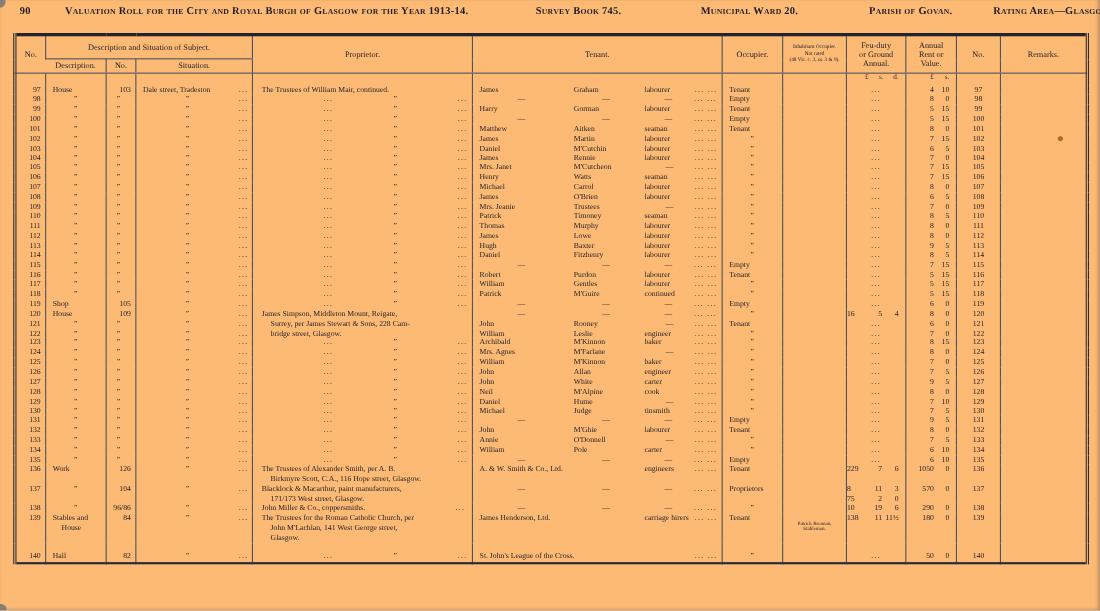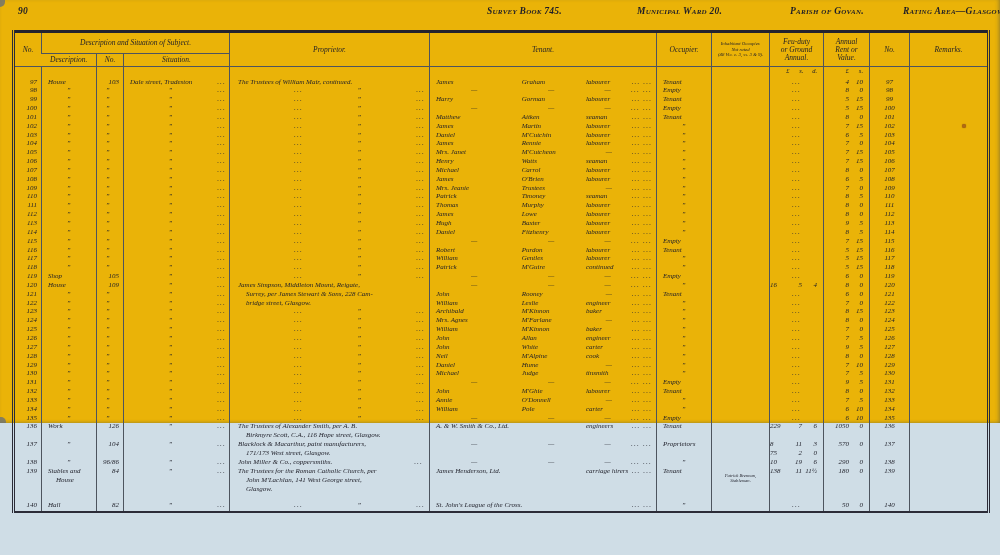--- a/index.html
+++ b/index.html
@@ -3,24 +3,23 @@
 <meta charset="utf-8">
 <style>
   html,body{margin:0;padding:0;}
   body{
     width:1000px;height:555px;overflow:hidden;
     background:#cfdde6;
     font-family:"Liberation Serif","DejaVu Serif",serif;
     color:#1e1e28;
   }
   .sheet{
-    position:relative;width:1000px;height:423px;
-    background:#eab308;
+    position:relative;width:1000px;height:555px;
+    background:#fdba74;
     box-shadow:inset -3px 0 4px -2px rgba(60,70,80,.45), inset 0 -2px 3px -1px rgba(60,70,80,.25);
-    font-style:italic;
   }
   .corner{position:absolute;background:#6a7076;opacity:.8;}
   .corner.tl{left:0;top:0;width:5px;height:7px;border-bottom-right-radius:5px;}
   .corner.bl{left:0;bottom:0;width:6px;height:6px;border-top-right-radius:5px;}
 
   
   .titlebar{position:absolute;top:6px;left:0;width:1000px;height:16px;
     font-variant:small-caps;font-weight:bold;font-size:9.5px;letter-spacing:.25px;white-space:nowrap;}
   .titlebar span{position:absolute;top:0;}
   .t-pg{left:18px;}
@@ -109,20 +108,21 @@
 </style>
 </head>
 <body>
 
 <div class="sheet">
   <div class="corner tl"></div>
   <div class="corner bl"></div>
 
   <div class="titlebar">
     <span class="t-pg">90</span>
+    <span class="t-title">Valuation Roll for the City and Royal Burgh of Glasgow for the Year 1913-14.</span>
     <span class="t-survey">Survey Book 745.</span>
     <span class="t-ward">Municipal Ward 20.</span>
     <span class="t-parish">Parish of Govan.</span>
     <span class="t-rating">Rating Area—Glasgow.</span>
   </div>
 
   <table class="roll">
     <colgroup>
       <col class="w-nl">
         <col class="w-d">

